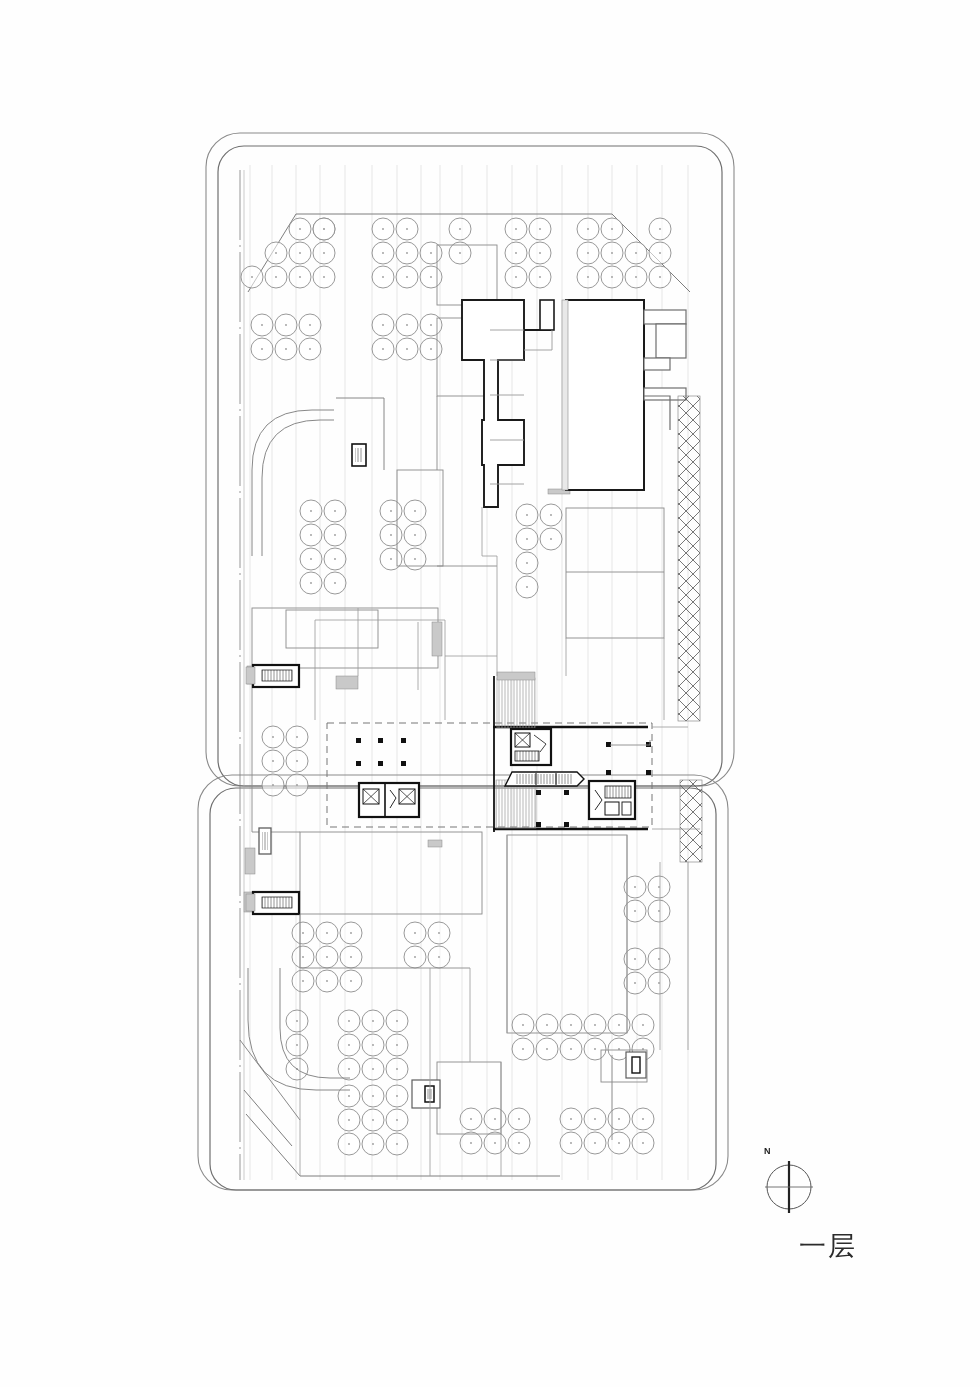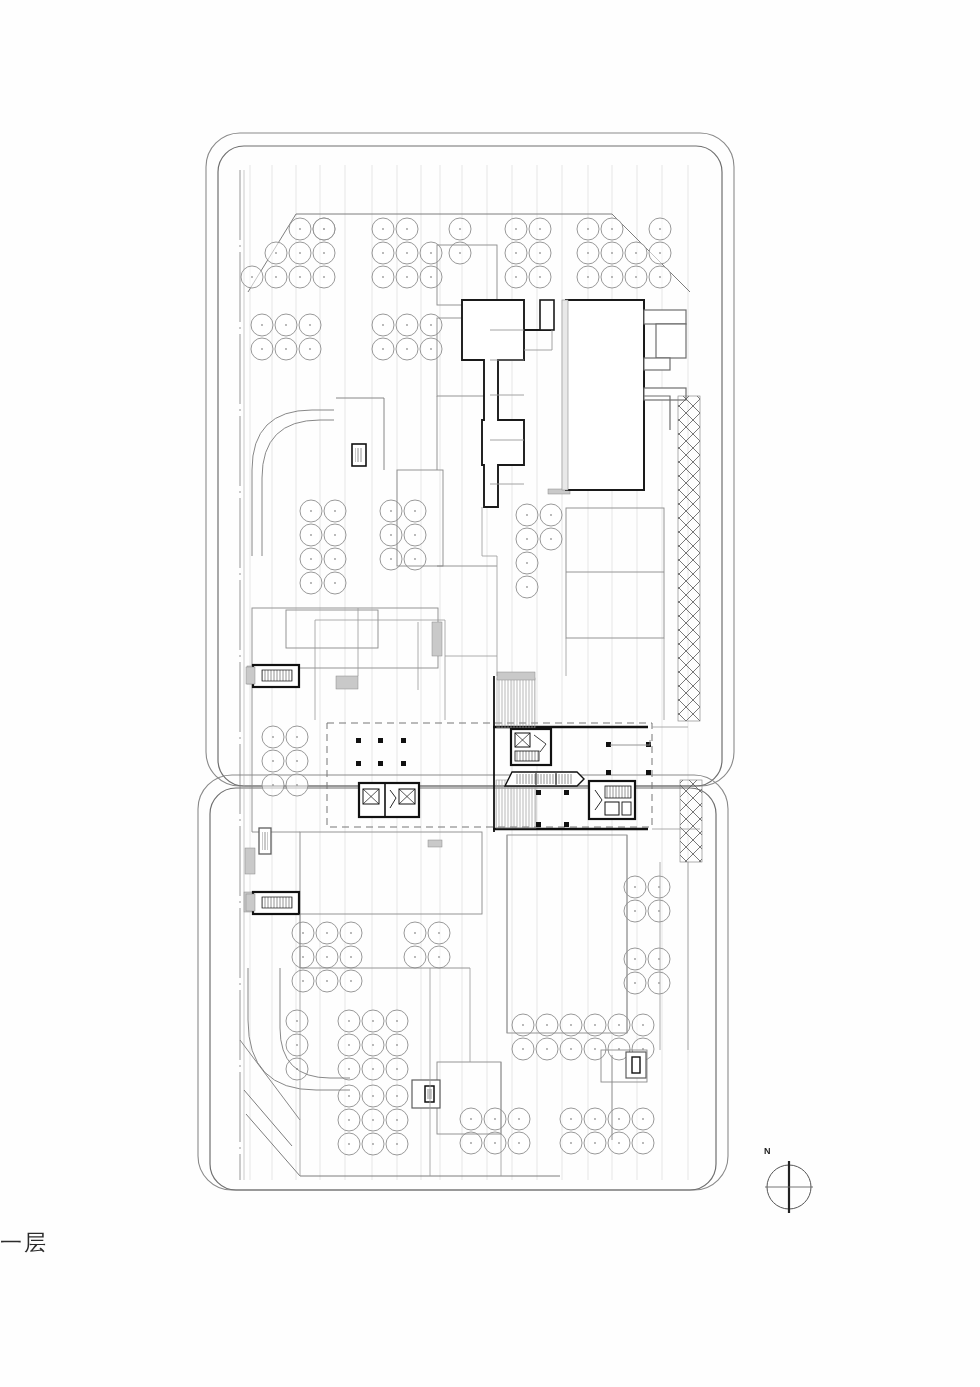--- a/index.html
+++ b/index.html
@@ -9,23 +9,23 @@
     font-family:"Liberation Sans","DejaVu Sans",sans-serif;
     color:#1a1a1a;
     overflow:hidden;
     position:relative;
   }
   #sheet{position:absolute;inset:0;background:#fefefe;}
   #plan-svg{position:absolute;left:0;top:0;width:980px;height:1387px;display:block;}
   .caption{
     position:absolute;
     left:0;width:857px;
-    text-align:left;
+    text-align:right;
     top:1228px;
-    font-size:22px;
+    font-size:27px;
     letter-spacing:2px;
     color:#2b2b2b;
     font-family:"DejaVu Sans","Liberation Sans",sans-serif;
     font-weight:500;
     user-select:none;
   }
   .north-label{
     position:absolute;
     left:764px;top:1146px;
     font-size:9px;

